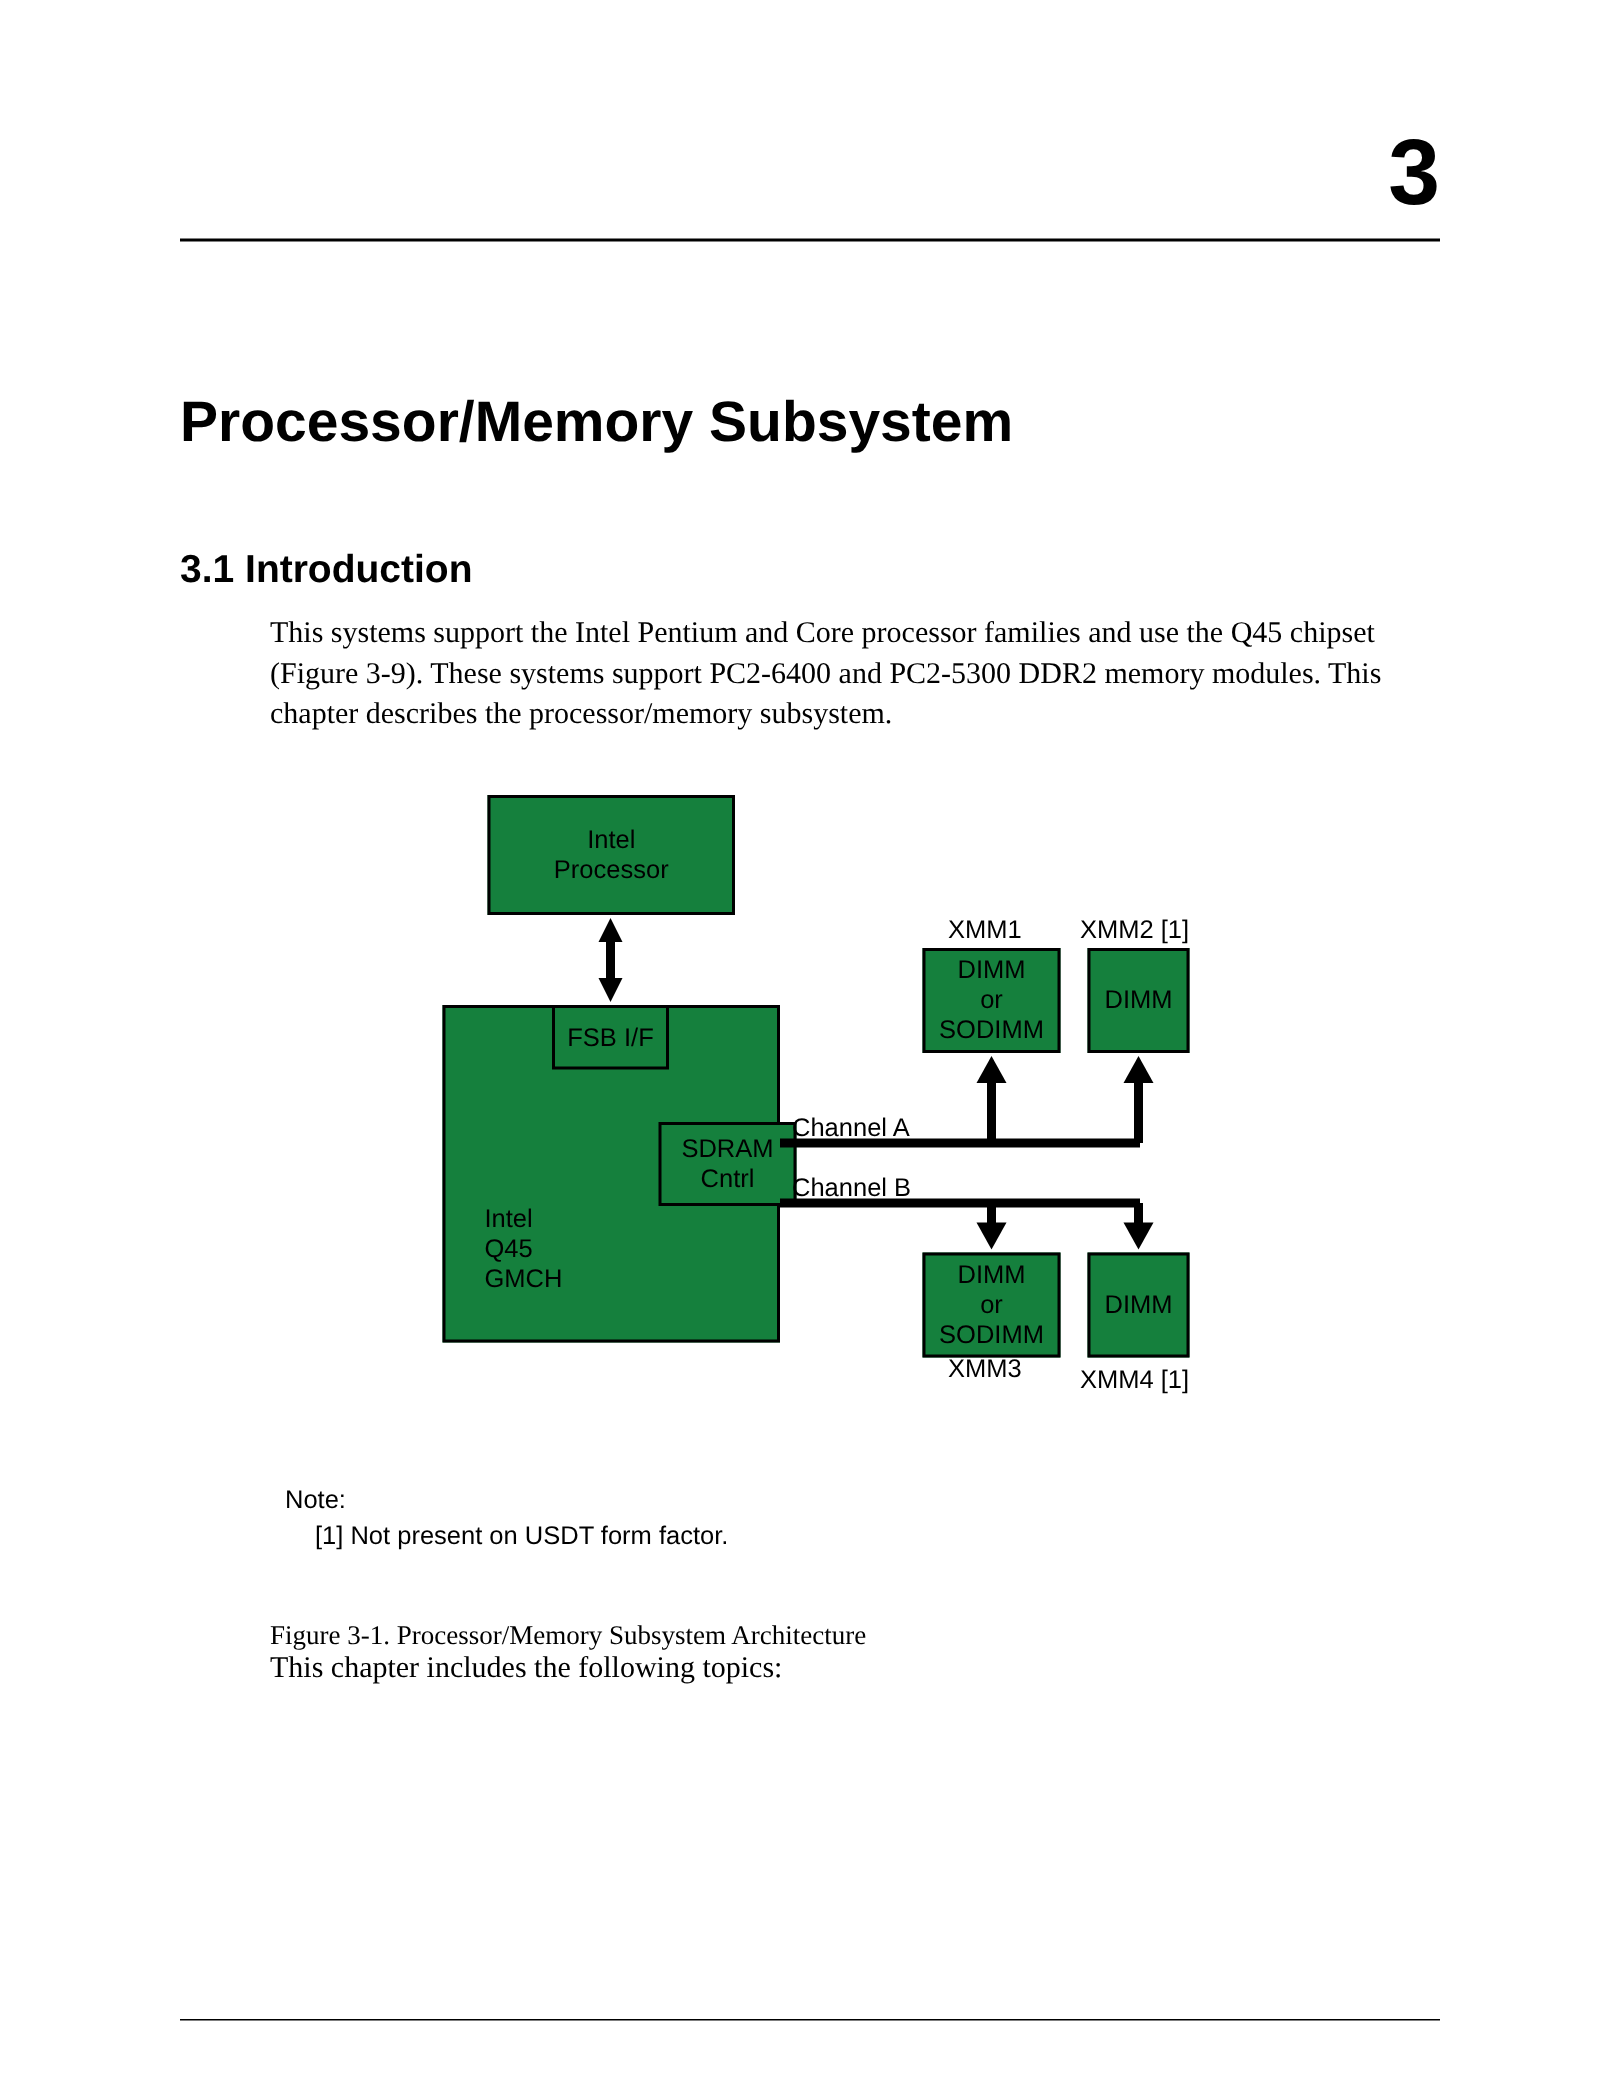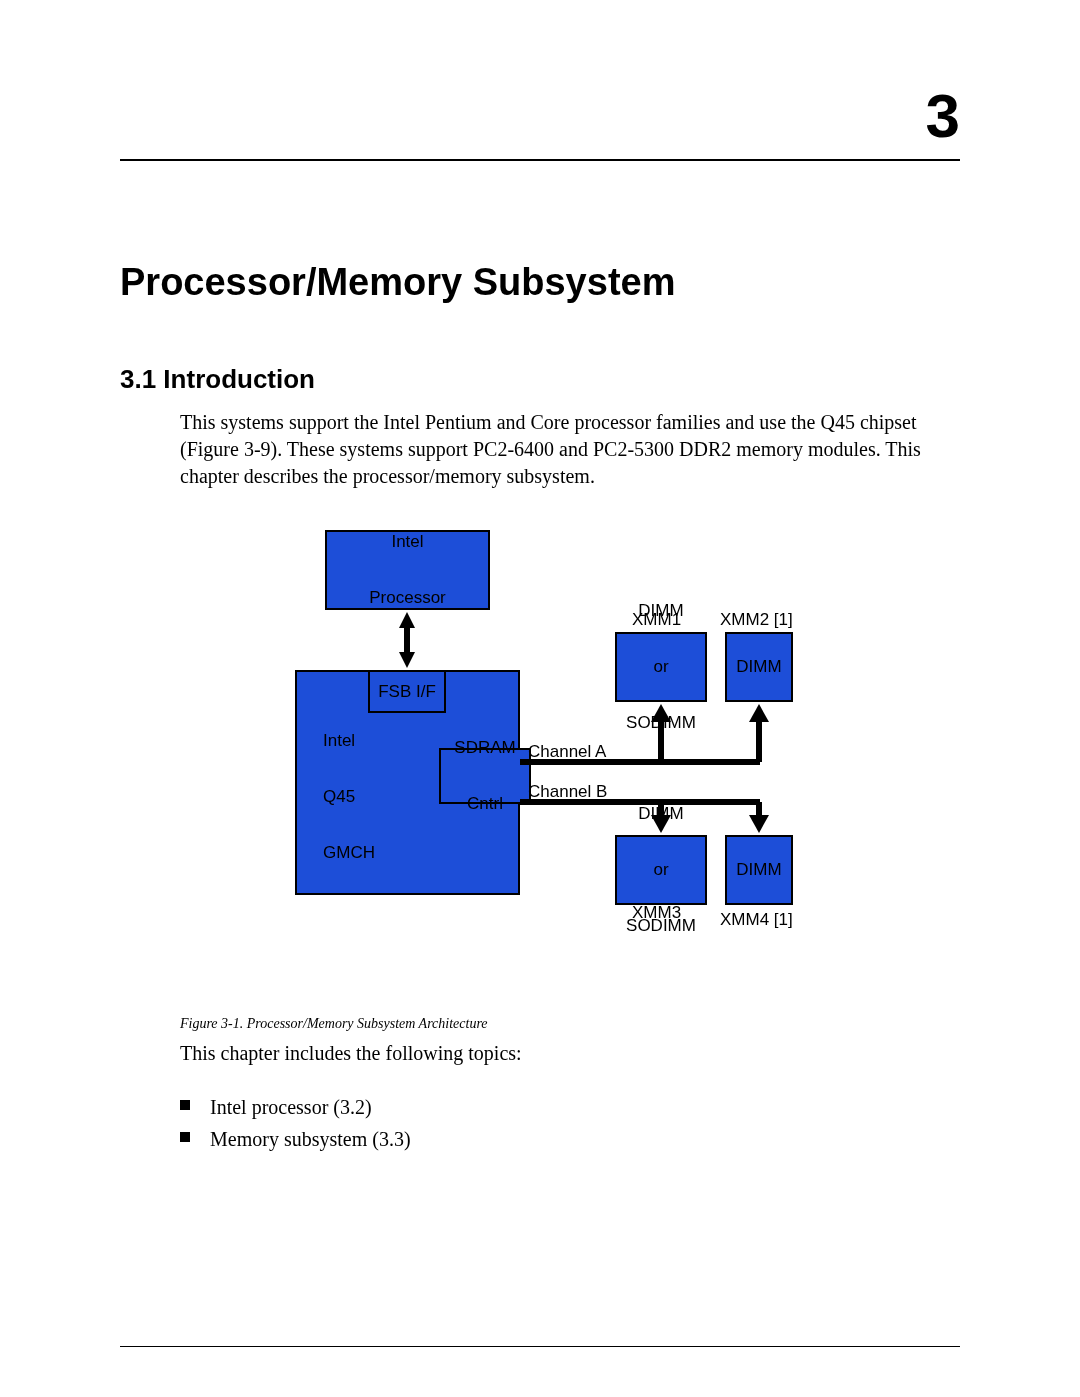--- a/index.html
+++ b/index.html
@@ -53,28 +53,27 @@
     justify-content: center;
   }
   .diagram {
     position: relative;
     width: 640px;
     height: 460px;
   }
   .box {
     position: absolute;
     border: 2px solid #000;
-    background: #1d4ed8;
+    background: #15803d;
     font-family: Arial, Helvetica, sans-serif;
     font-size: 17px;
     display: flex;
     flex-direction: column;
     align-items: center;
     justify-content: center;
-    gap: 36px;
   }
   .lbl {
     position: absolute;
     font-family: Arial, Helvetica, sans-serif;
     font-size: 17px;
     white-space: nowrap;
   }
   svg.arrows {
     position: absolute;
     left: 0; top: 0;
@@ -84,24 +83,22 @@
   .note-block {
     font-family: Arial, Helvetica, sans-serif;
     font-size: 17px;
     margin-left: 70px;
     margin-top: -26px;
     margin-bottom: 46px;
   }
   .note-block .note-line { margin-bottom: 4px; }
   .figcaption {
     font-family: "Times New Roman", Times, serif;
-    font-style: italic;
-    font-size: 14px;
+    font-size: 18px;
     margin-left: 60px;
-    margin-bottom: 10px;
   }
   .list-intro {
     font-family: "Times New Roman", Times, serif;
     font-size: 20px;
     margin-left: 60px;
     margin-bottom: 26px;
   }
   ul.topics {
     list-style: none;
     padding: 0;
@@ -224,27 +221,27 @@
         <line x1="441" y1="272" x2="441" y2="290" stroke="#000" stroke-width="6"></line>
         <polygon points="441,303 431,285 451,285" fill="#000"></polygon>
 
         <line x1="539" y1="272" x2="539" y2="290" stroke="#000" stroke-width="6"></line>
         <polygon points="539,303 529,285 549,285" fill="#000"></polygon>
       </svg>
 
     </div>
   </div>
 
+  <div class="note-block">
+    <div class="note-line">Note:</div>
+    <div style="padding-left:20px;">[1] Not present on USDT form factor.</div>
+  </div>
 
   <div class="figcaption">Figure 3-1.   Processor/Memory Subsystem Architecture</div>
 
   <div class="list-intro">This chapter includes the following topics:</div>
 
-  <ul class="topics">
-    <li>Intel processor (3.2)</li>
-    <li>Memory subsystem (3.3)</li>
-  </ul>
 
 </div>
 
 <div class="footer">
   <div class="footer-rule"></div>
 </div>
 
 </body></html>

